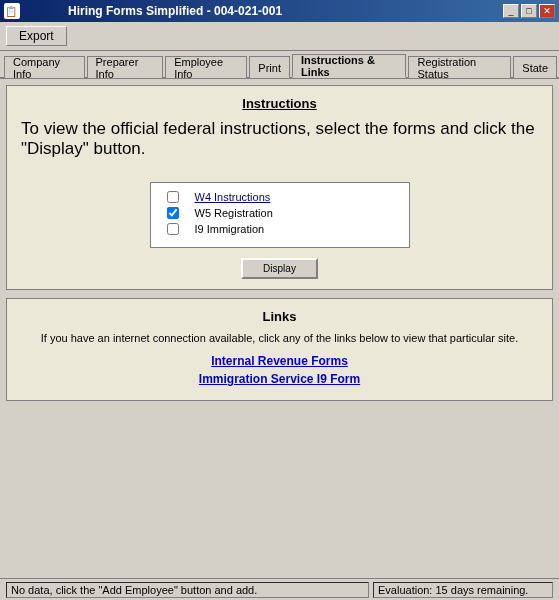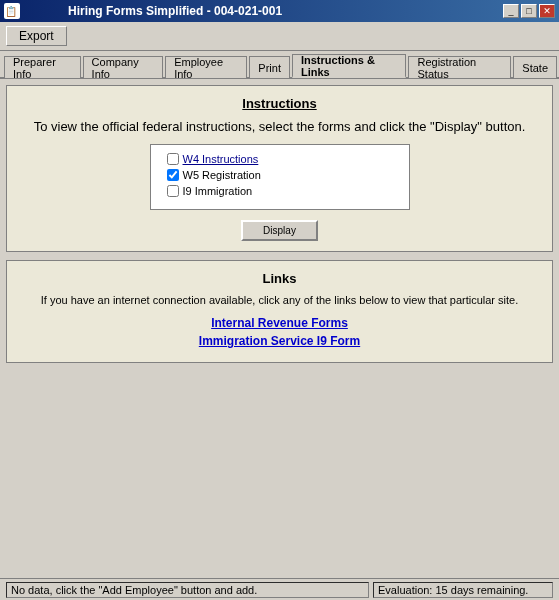--- a/index.html
+++ b/index.html
@@ -129,38 +129,38 @@
 
     .section-title {
       text-align: center;
       font-weight: bold;
       font-size: 13px;
       margin-bottom: 8px;
       text-decoration: underline;
     }
 
     .section-desc {
-      text-align: center;
-      font-size: 13px;
-      margin-bottom: 10px;
+      text-align: left;
+      font-size: 17px;
+      margin-bottom: 23px;
       color: #000;
     }
 
     
     .checkbox-area {
       background: #fff;
       border: 1px solid #808080;
       margin: 0 auto 10px auto;
       width: 260px;
       padding: 8px 16px;
     }
     .checkbox-row {
       display: flex;
       align-items: center;
-      gap: 4px;
+      gap: 16px;
       margin-bottom: 4px;
       font-size: 11px;
     }
     .checkbox-row input[type=checkbox] {
       width: 12px;
       height: 12px;
     }
     .checkbox-label-link {
       color: #00008b;
       text-decoration: underline;
@@ -260,24 +260,24 @@
     <div class="title-btn close-btn">✕</div>
   </div>
 </div>
 
 <div class="toolbar">
   <button class="export-btn">Export</button>
 </div>
 
 <div class="tabs-bar">
   <div class="tab">
+    <span>Company Info</span>
+  </div>
+  <div class="tab">
     <span>Preparer Info</span>
-  </div>
-  <div class="tab">
-    <span>Company Info</span>
   </div>
   <div class="tab">
     <span>Employee Info</span>
   </div>
   <div class="tab">
     <span>Print</span>
   </div>
   <div class="tab active">
     <span>Instructions &amp; Links</span>
   </div>

